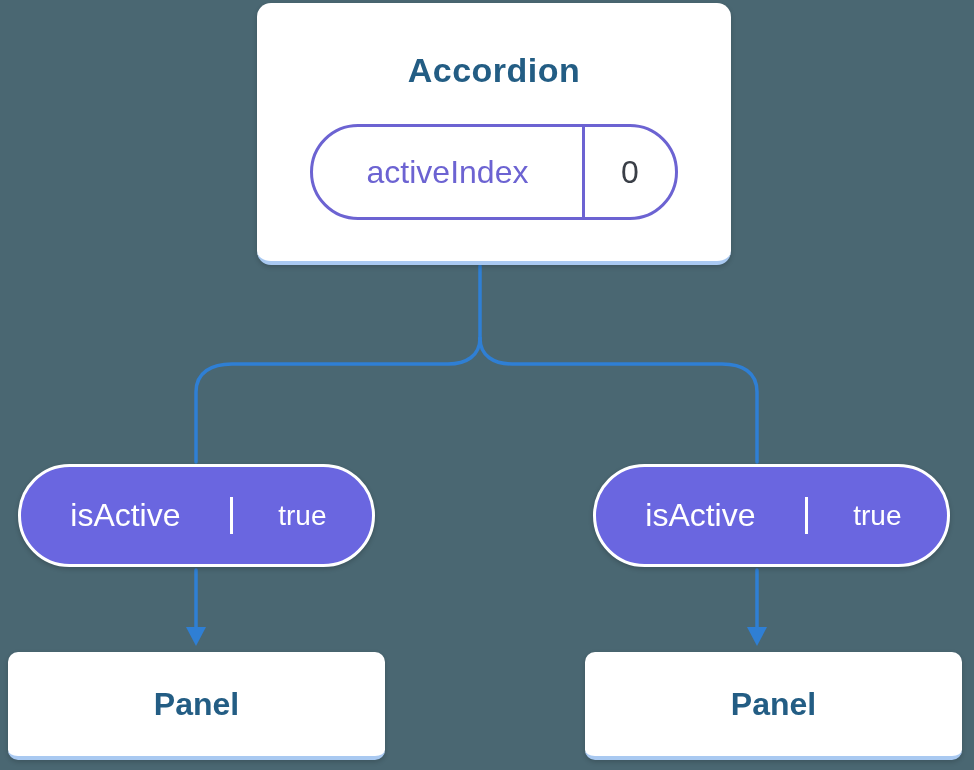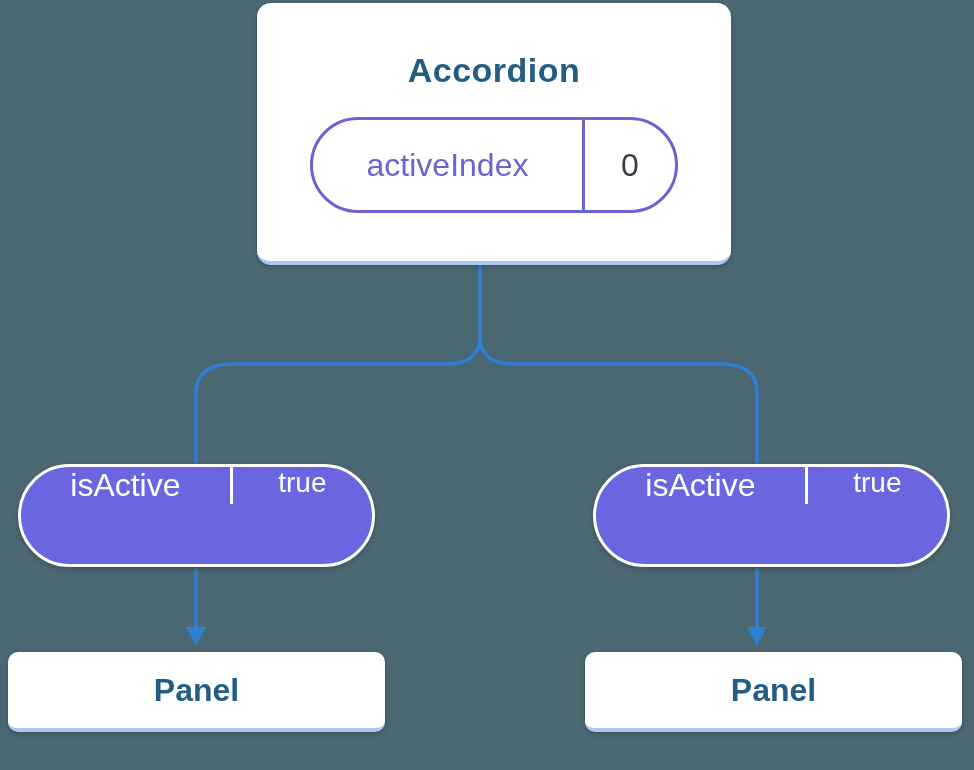--- a/index.html
+++ b/index.html
@@ -26,31 +26,30 @@
     left: 257px; top: 3px;
     width: 474px; height: 262px;
     background: #ffffff;
     border-radius: 14px;
     border-bottom: 4px solid #a9c9f1;
     box-sizing: border-box;
     display: flex;
     flex-direction: column;
     align-items: center;
     box-shadow: 0 2px 5px rgba(0,0,0,0.18);
-    gap: 8px;
   }
   .card-title {
     margin-top: 48px;
     font-size: 34px;
     font-weight: 700;
     color: #235d84;
     letter-spacing: 0.5px;
   }
   .state-pill {
-    margin-top: 19px;
+    margin-top: 34px;
     width: 368px; height: 96px;
     box-sizing: border-box;
     background: #ffffff;
     border: 3px solid #6c63d2;
     border-radius: 60px;
     display: flex;
     align-items: stretch;
     overflow: hidden;
   }
   .state-pill .pill-name {
@@ -73,21 +72,21 @@
   
   .prop-pill {
     position: absolute;
     top: 464px;
     width: 357px; height: 103px;
     box-sizing: border-box;
     background: #6a66e0;
     border: 3px solid #ffffff;
     border-radius: 60px;
     display: flex;
-    align-items: flex-start;
+    align-items: center;
     overflow: hidden;
     box-shadow: 0 2px 5px rgba(0,0,0,0.20);
   }
   .prop-pill.left  { left: 18px; }
   .prop-pill.right { left: 593px; }
   .prop-pill .prop-name {
     flex: 1.5;
     display: flex;
     align-items: center;
     justify-content: center;
@@ -100,21 +99,21 @@
     display: flex;
     align-items: center;
     justify-content: center;
     font-size: 28px;
     color: #ffffff;
   }
   
   .panel-card {
     position: absolute;
     top: 652px;
-    width: 377px; height: 80px;
+    width: 377px; height: 108px;
     box-sizing: border-box;
     background: #ffffff;
     border-radius: 10px;
     border-bottom: 4px solid #a9c9f1;
     display: flex;
     align-items: center;
     justify-content: center;
     font-size: 32px;
     font-weight: 600;
     color: #235d84;

